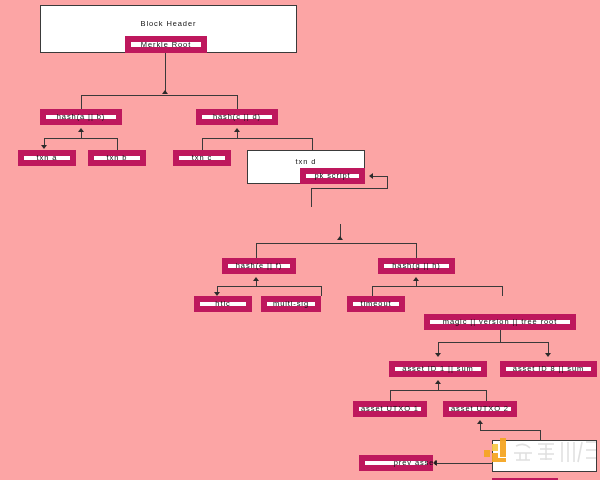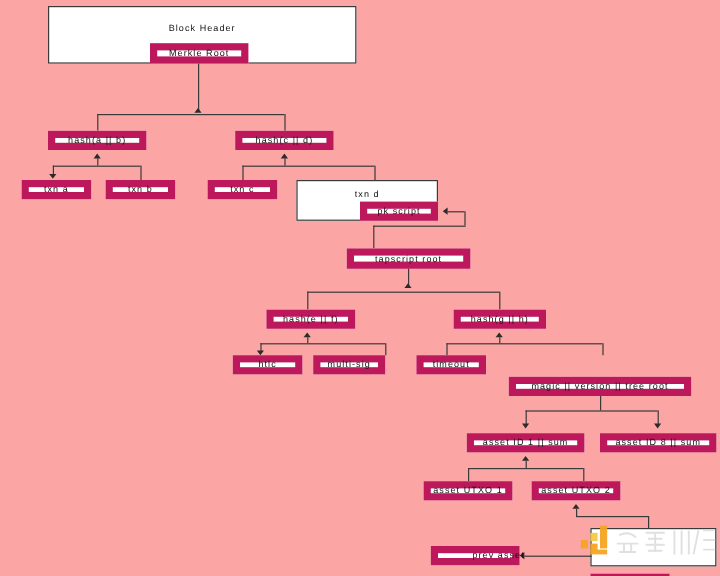--- a/index.html
+++ b/index.html
@@ -120,21 +120,20 @@
     <div class="ctitle" style="top:7px;">txn d</div>
   </div>
   <div class="node" style="left:300px; top:168px; width:65px; height:16px;">pk script</div>
 
   <div class="arrow arrow-left" style="left:369px; top:173px;"></div>
   <div class="edge h" style="left:373px; top:176px; width:14px; height:1px;"></div>
   <div class="edge v" style="left:387px; top:176px; width:1px; height:12px;"></div>
   <div class="edge h" style="left:311px; top:188px; width:77px; height:1px;"></div>
   <div class="edge v" style="left:311px; top:188px; width:1px; height:19px;"></div>
 
-  <div class="node" style="left:289px; top:207px; width:103px; height:17px;">tapscript root</div>
 
   <div class="edge v" style="left:340px; top:224px; width:1px; height:14px;"></div>
   <div class="arrow arrow-up" style="left:337px; top:236px;"></div>
   <div class="edge h" style="left:256px; top:243px; width:160px; height:1px;"></div>
   <div class="edge v" style="left:256px; top:243px; width:1px; height:15px;"></div>
   <div class="edge v" style="left:416px; top:243px; width:1px; height:15px;"></div>
 
   <div class="node" style="left:378px; top:258px; width:77px; height:16px;">hash(g || h)</div>
   <div class="node" style="left:222px; top:258px; width:74px; height:16px;">hash(e || f)</div>
 

